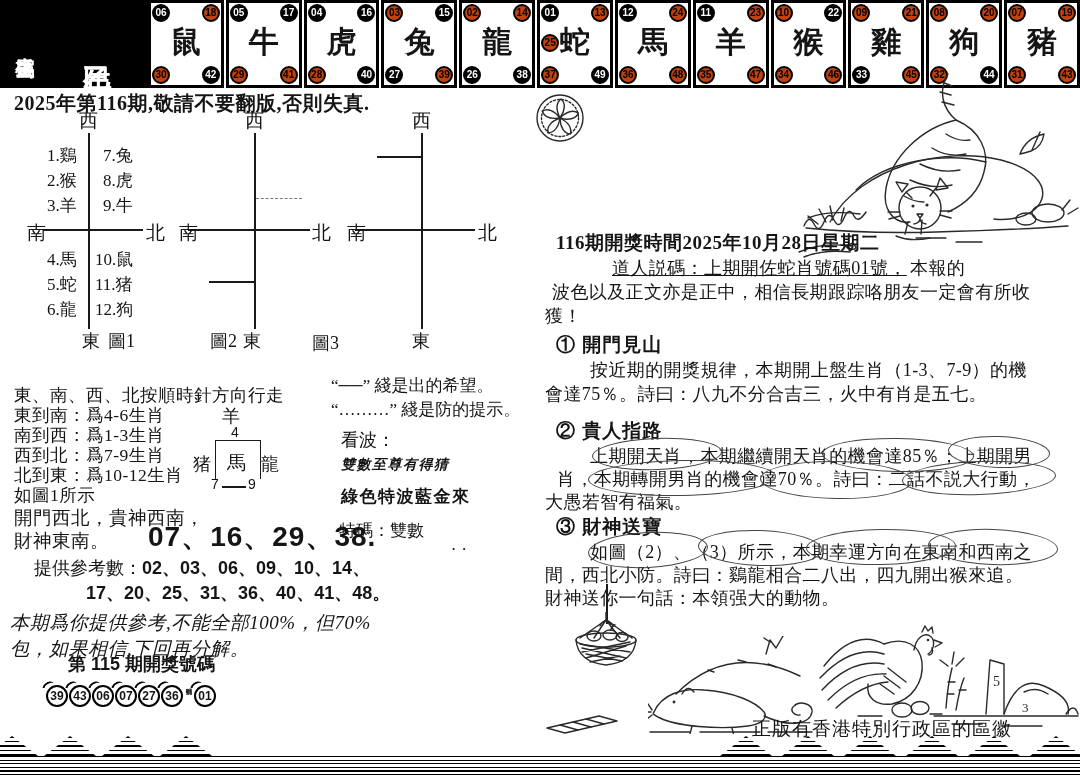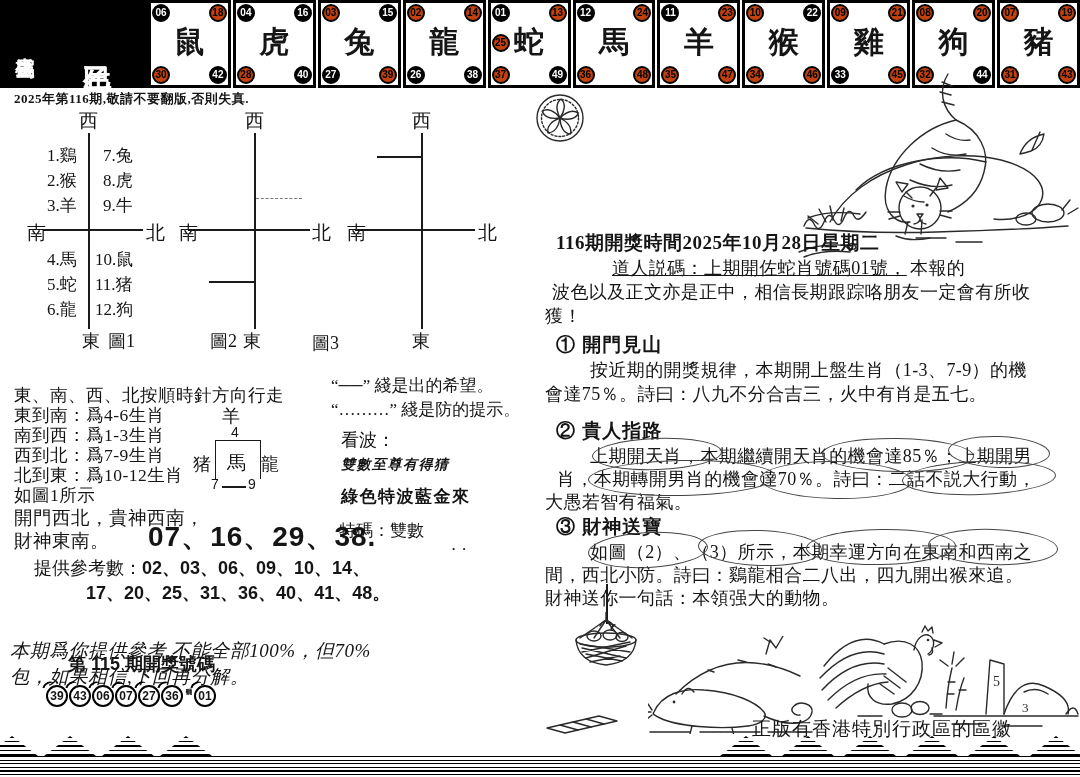--- a/index.html
+++ b/index.html
@@ -3,21 +3,21 @@
 <meta charset="utf-8">
 <style>
   html,body{margin:0;padding:0;}
   body{
     width:1080px;height:777px;position:relative;overflow:hidden;background:#fff;
     font-family:"Liberation Serif","DejaVu Serif",serif;color:#151515;
   }
   .abs{position:absolute;}
   .sans{font-family:"Liberation Sans","DejaVu Sans",sans-serif;}
   .b{font-weight:bold;}
-  .i{font-style:italic;margin-top:28px;}
+  .i{font-style:italic;}
   
   #banner-label{left:0;top:0;width:148px;height:88px;background:#000;display:flex;}
   .vtxt{writing-mode:vertical-rl;text-orientation:upright;color:#fff;font-weight:bold;
         display:flex;align-items:center;justify-content:center;height:88px;}
   #banner-title{width:50px;font-size:19px;letter-spacing:1px;}
   #banner-year{width:96px;font-size:29px;letter-spacing:1px;}
   #zodiac-strip{left:148px;top:0;width:932px;height:88px;display:flex;gap:2px;background:#fff;}
   .zcell{flex:1 1 0;border:3px solid #000;background:#fff;position:relative;box-sizing:border-box;}
   .znum{position:absolute;width:18px;height:18px;border:2px solid #000;border-radius:50%;
         box-sizing:border-box;font:bold 10px "Liberation Sans",sans-serif;line-height:14px;
@@ -69,20 +69,27 @@
 </div>
 <div class="abs" id="zodiac-strip">
     <div class="zcell">
       <span class="znum tl filled">06</span>
       <span class="znum tr">18</span>
       <span class="znum bl">30</span>
       <span class="znum br filled">42</span>
       <span class="zanimal">鼠</span>
     </div>
     <div class="zcell">
+      <span class="znum tl filled">05</span>
+      <span class="znum tr filled">17</span>
+      <span class="znum bl">29</span>
+      <span class="znum br">41</span>
+      <span class="zanimal">牛</span>
+    </div>
+    <div class="zcell">
       <span class="znum tl filled">04</span>
       <span class="znum tr filled">16</span>
       <span class="znum bl">28</span>
       <span class="znum br filled">40</span>
       <span class="zanimal">虎</span>
     </div>
     <div class="zcell">
       <span class="znum tl">03</span>
       <span class="znum tr filled">15</span>
       <span class="znum bl filled">27</span>
@@ -141,21 +148,21 @@
     </div>
     <div class="zcell">
       <span class="znum tl">07</span>
       <span class="znum tr">19</span>
       <span class="znum bl">31</span>
       <span class="znum br">43</span>
       <span class="zanimal">豬</span>
     </div>
   </div>
 
-<div class="abs b" style="left:14px;top:90px;font-size:13px;letter-spacing:.5px;">2025年第116期,敬請不要翻版,否則失真.</div>
+<div class="abs b" style="left:14px;top:90px;font-size:20px;letter-spacing:.5px;">2025年第116期,敬請不要翻版,否則失真.</div>
 
 <div class="vline" style="left:88px;top:133px;height:196px;"></div>
 <div class="hline" style="left:43px;top:229px;width:100px;"></div>
 <div class="dir" style="left:79px;top:108px;">西</div>
 <div class="dir" style="left:27px;top:220px;">南</div>
 <div class="dir" style="left:146px;top:220px;">北</div>
 <div class="cap" style="left:82px;top:329px;">東</div>
 <div class="cap" style="left:108px;top:329px;">圖1</div>
 <div class="qlist" style="left:47px;top:143px;">
   <div>1.鷄</div>

